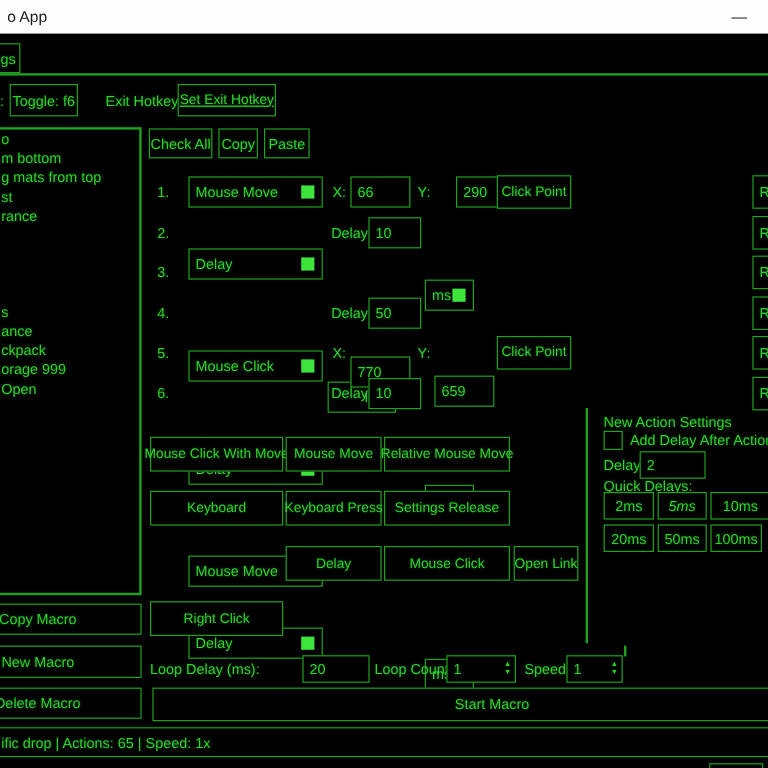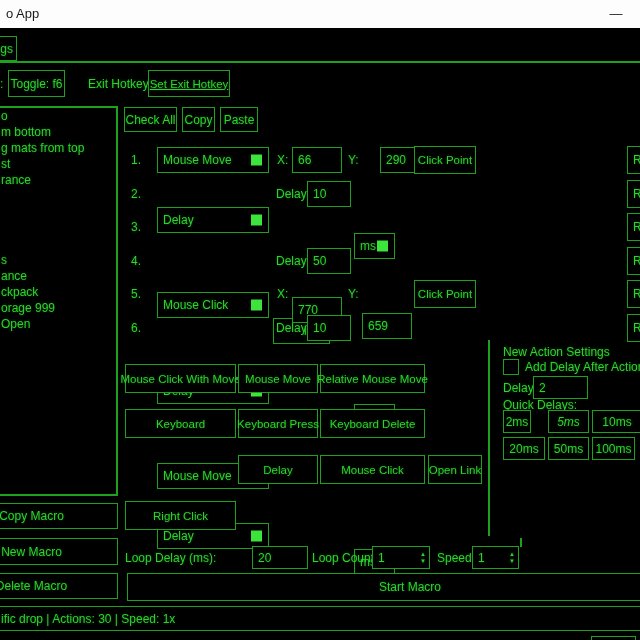--- a/index.html
+++ b/index.html
@@ -146,21 +146,21 @@
     <span class="sq"></span>
   </div>
   <div class="abs btn" style="left:627px;top:314px;width:30px;height:28px;justify-content:flex-start;padding-left:5px;">R</div>
 
   <div class="abs btn small" style="left:125px;top:364px;width:111px;height:29px;">Mouse Click With Move</div>
   <div class="abs btn small" style="left:238px;top:364px;width:80px;height:29px;">Mouse Move</div>
   <div class="abs btn small" style="left:320px;top:364px;width:105px;height:29px;">Relative Mouse Move</div>
 
   <div class="abs btn small" style="left:125px;top:409px;width:111px;height:29px;">Keyboard</div>
   <div class="abs btn small" style="left:238px;top:409px;width:80px;height:29px;">Keyboard Press</div>
-  <div class="abs btn small" style="left:320px;top:409px;width:105px;height:29px;">Keyboard Delete</div>
+  <div class="abs btn small" style="left:320px;top:409px;width:105px;height:29px;">Settings Release</div>
 
   <div class="abs btn small" style="left:238px;top:455px;width:80px;height:29px;">Delay</div>
   <div class="abs btn small" style="left:320px;top:455px;width:105px;height:29px;">Mouse Click</div>
   <div class="abs btn small" style="left:428px;top:455px;width:54px;height:29px;">Open Link</div>
 
   <div class="abs btn small" style="left:125px;top:501px;width:111px;height:29px;">Right Click</div>
 
   <div class="abs line" style="left:488px;top:340px;width:2px;height:196px;"></div>
   <div class="abs line" style="left:520px;top:538px;width:2px;height:9px;"></div>
 
@@ -168,21 +168,21 @@
   <div class="abs chk" style="left:503px;top:359px;width:16px;height:16px;"></div>
   <div class="abs lbl" style="left:525px;top:359px;height:16px;">Add Delay After Action</div>
   <div class="abs lbl" style="left:503px;top:376px;height:23px;">Delay:</div>
   <div class="abs input" style="left:533px;top:376px;width:55px;height:23px;">2</div>
   <div class="abs combo" style="left:591px;top:376px;width:45px;height:23px;">
     
     
   </div>
   <div class="abs lbl" style="left:503px;top:398px;height:14px;">Quick Delays:</div>
 
-  <div class="abs btn" style="left:503px;top:410px;width:28px;height:23px;">2ms</div>
+  <div class="abs btn" style="left:503px;top:410px;width:42px;height:23px;">2ms</div>
   <div class="abs btn" style="left:548px;top:410px;width:41px;height:23px;font-style:italic;">5ms</div>
   <div class="abs btn" style="left:592px;top:410px;width:50px;height:23px;">10ms</div>
   <div class="abs btn" style="left:503px;top:437px;width:42px;height:23px;">20ms</div>
   <div class="abs btn" style="left:548px;top:437px;width:41px;height:23px;">50ms</div>
   <div class="abs btn" style="left:592px;top:437px;width:43px;height:23px;">100ms</div>
 
   <div class="abs btn" style="left:-55px;top:503px;width:173px;height:26px;">Copy Macro</div>
   <div class="abs btn" style="left:-55px;top:538px;width:173px;height:27px;">New Macro</div>
   <div class="abs btn" style="left:-55px;top:573px;width:173px;height:26px;">Delete Macro</div>
 
@@ -201,16 +201,16 @@
     <span>1</span>
     <span class="arrows">
         <span>▲</span>
         <span>▼</span>
       </span>
   </div>
 
   <div class="abs btn" style="left:127px;top:573px;width:566px;height:28px;">Start Macro</div>
 
   <div class="abs" style="left:-6px;top:606px;width:652px;height:25px;border:1.5px solid #1ea21e;display:flex;align-items:center;padding-left:6px;">
-    <span class="lbl">ific drop | Actions: 30 | Speed: 1x</span>
+    <span class="lbl">ific drop | Actions: 65 | Speed: 1x</span>
   </div>
 
 </div>
 
 </body></html>

